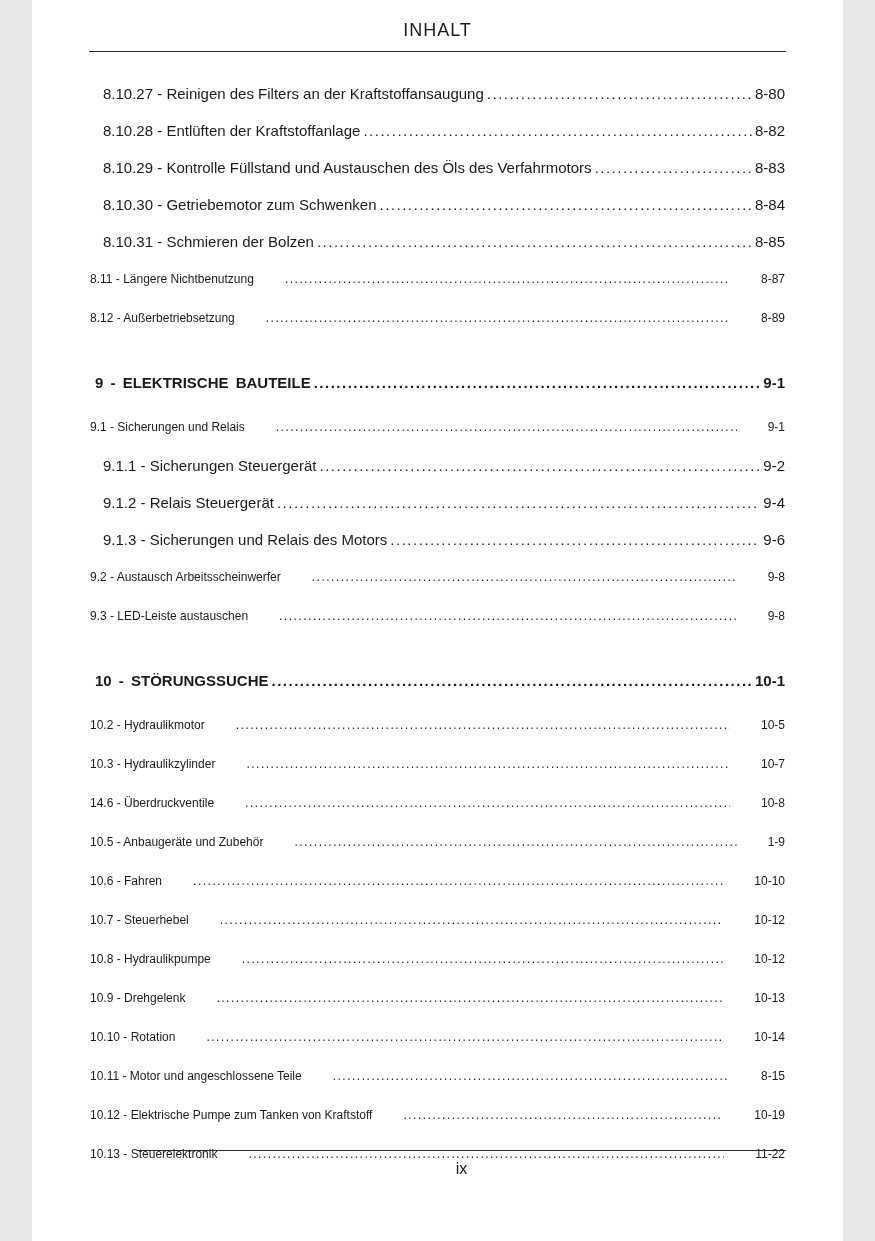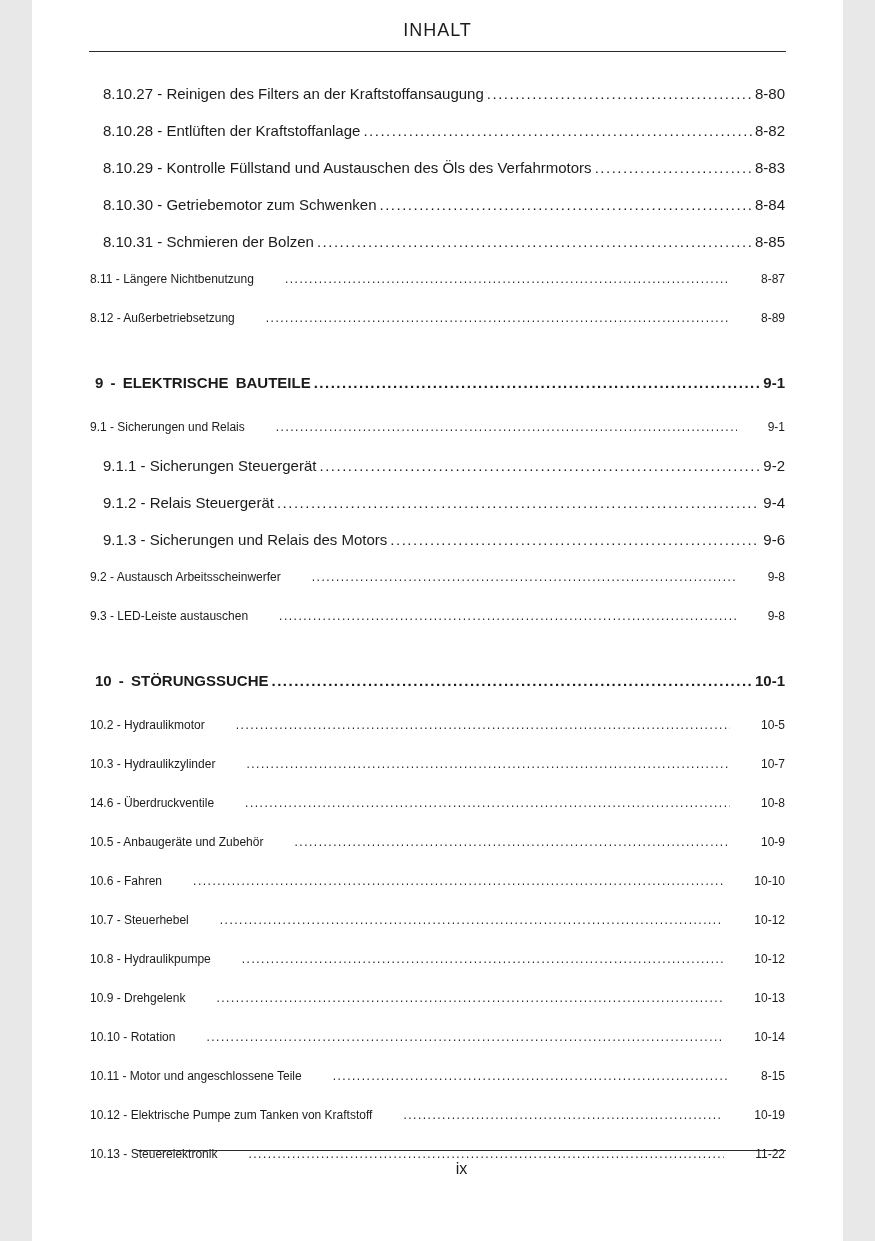--- a/index.html
+++ b/index.html
@@ -189,21 +189,21 @@
     <span class="toc-page">10-7</span>
   </div>
       <div class="toc-row level-section">
     <span class="toc-title">14.6 - Überdruckventile</span>
     <span class="toc-leader"></span>
     <span class="toc-page">10-8</span>
   </div>
       <div class="toc-row level-section">
     <span class="toc-title">10.5 - Anbaugeräte und Zubehör</span>
     <span class="toc-leader"></span>
-    <span class="toc-page">10-9</span>
+    <span class="toc-page">1-9</span>
   </div>
       <div class="toc-row level-section">
     <span class="toc-title">10.6 - Fahren</span>
     <span class="toc-leader"></span>
     <span class="toc-page">10-10</span>
   </div>
       <div class="toc-row level-section">
     <span class="toc-title">10.7 - Steuerhebel</span>
     <span class="toc-leader"></span>
     <span class="toc-page">10-12</span>

